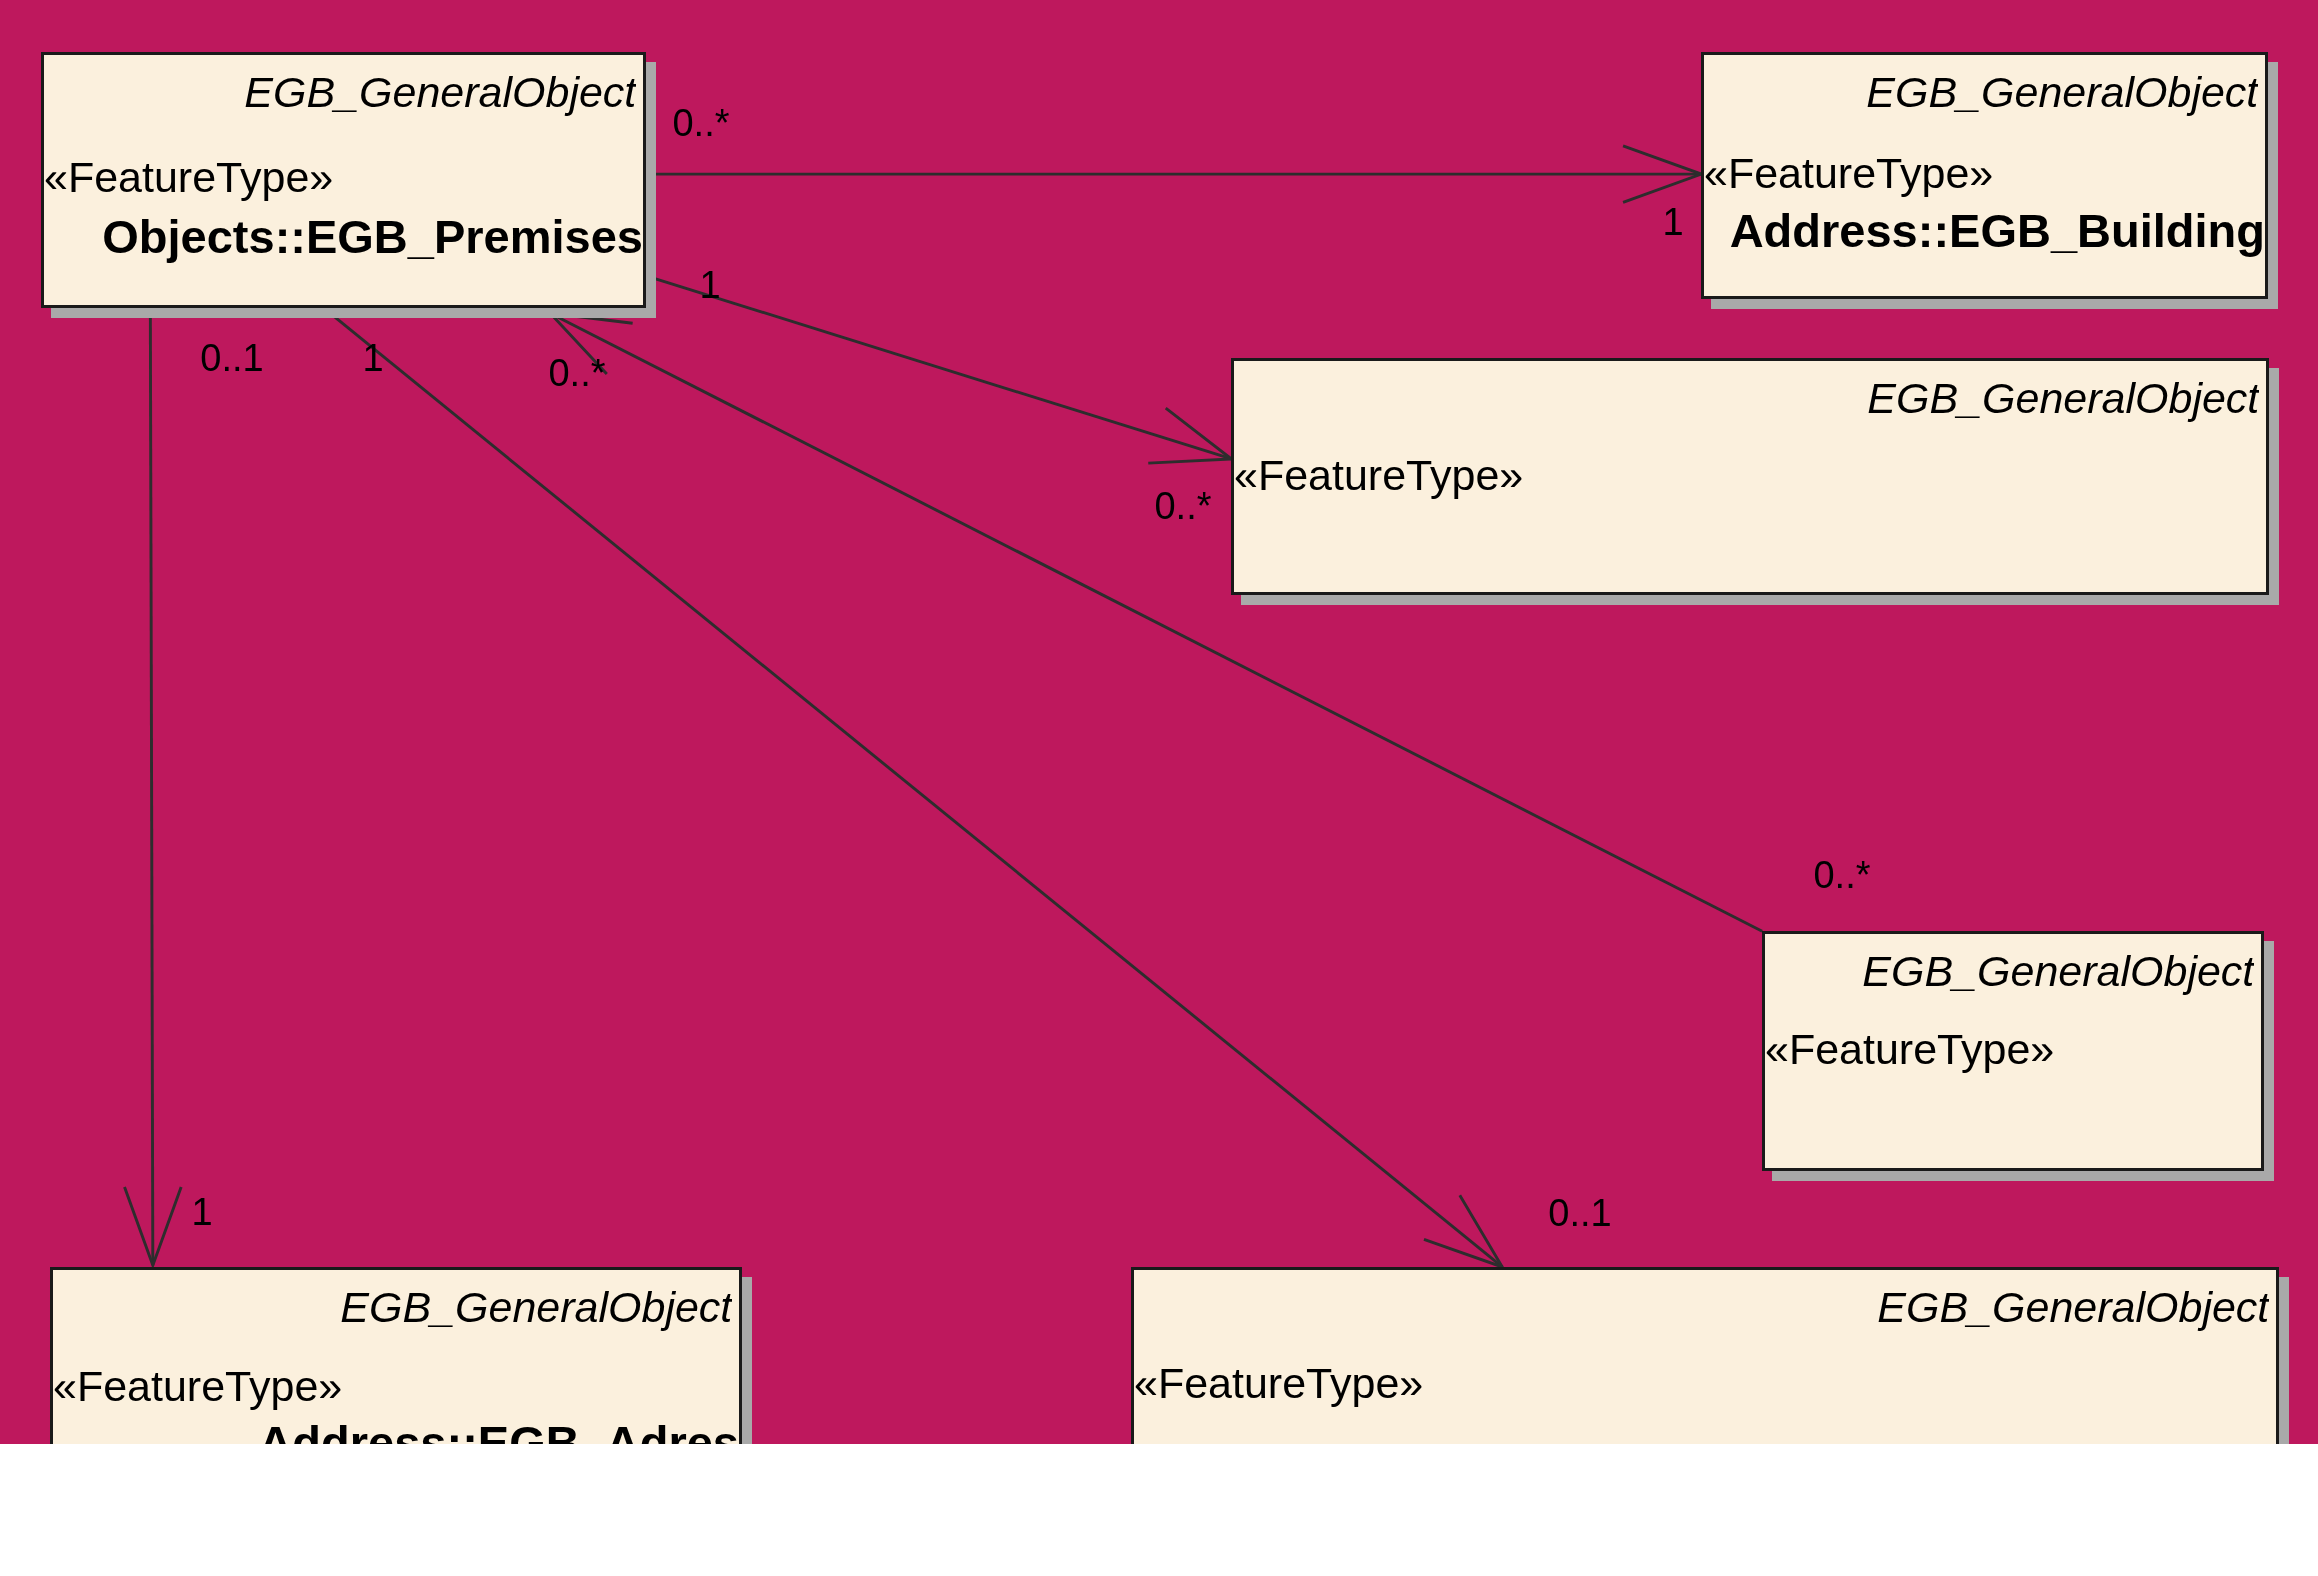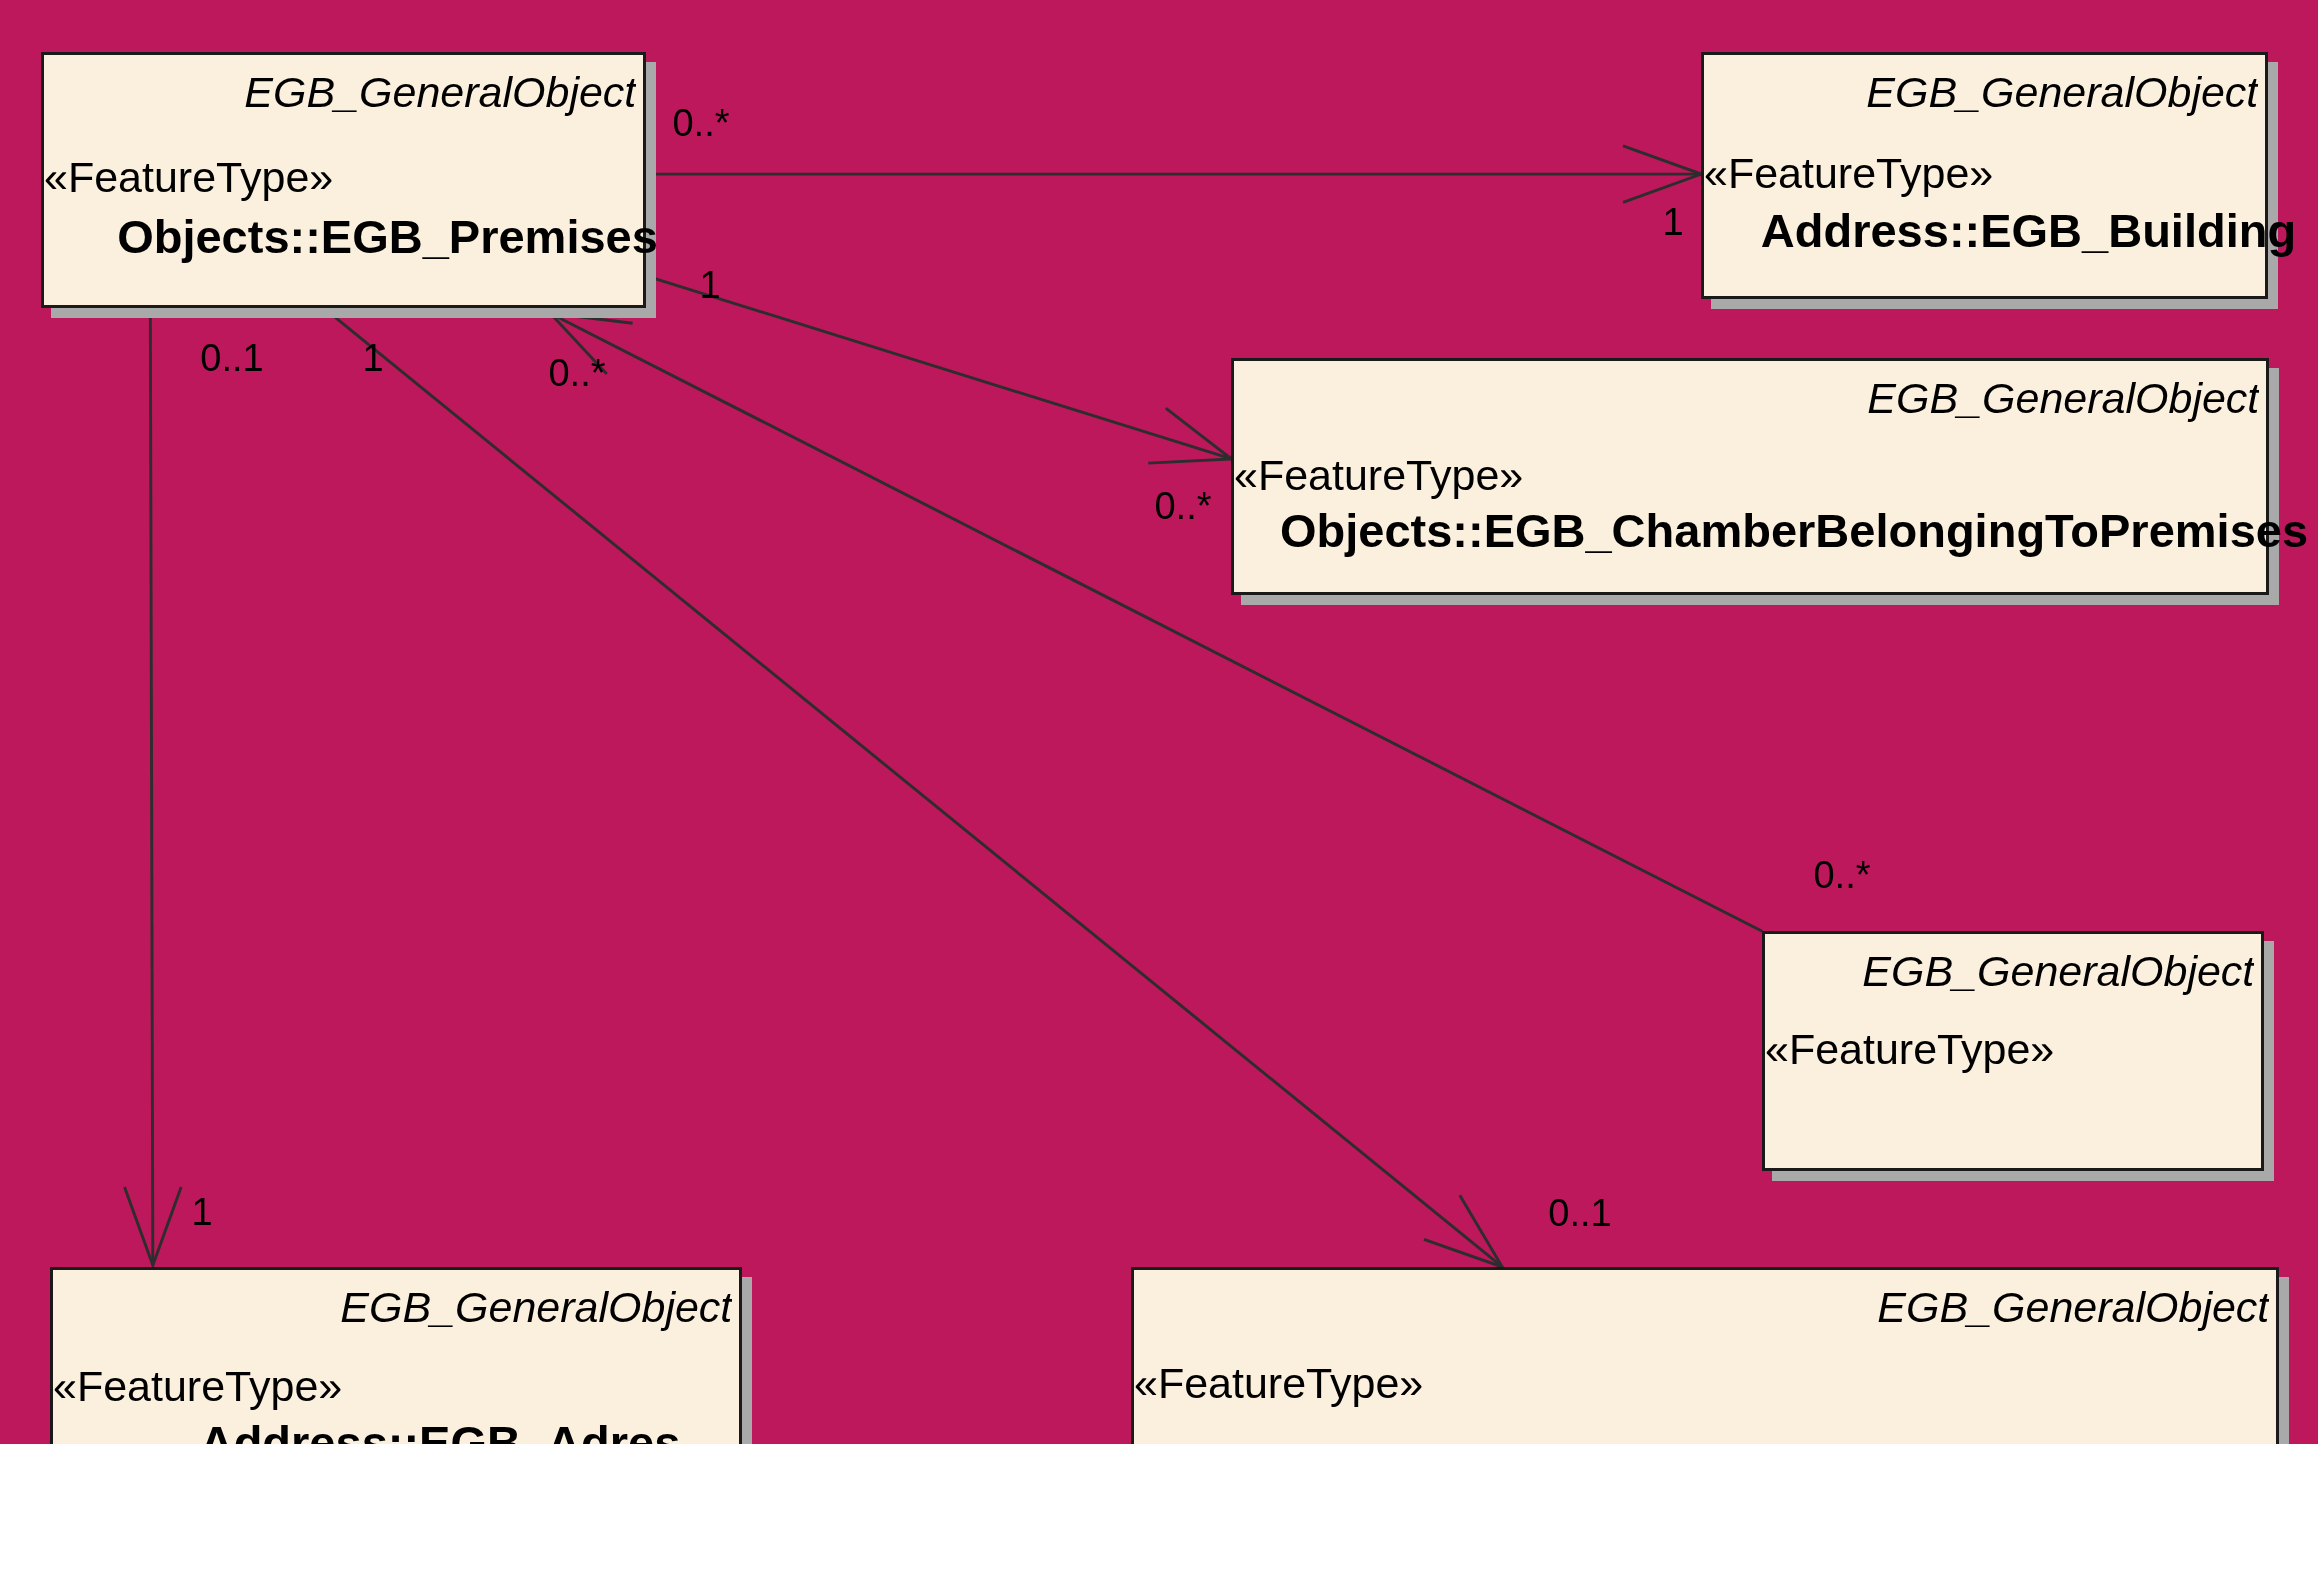--- a/index.html
+++ b/index.html
@@ -24,22 +24,22 @@
     position:absolute;top:13.3px;left:0;right:6.7px;
     text-align:right;font-style:italic;
     font-size:43px;line-height:1.15;white-space:nowrap;overflow:hidden;
   }
   .uml-box .t2{
     position:absolute;top:39%;left:0;width:100%;
     text-align:left;font-size:43px;line-height:1.15;
   }
   .uml-box .t3{
     position:absolute;top:62%;left:0;width:100%;
-    text-align:center;font-weight:bold;
-    font-size:47px;line-height:1.15;white-space:nowrap;padding-left:44px;
+    text-align:right;font-weight:bold;
+    font-size:47px;line-height:1.15;white-space:nowrap;
   }
   .mult{
     position:absolute;transform:translate(-50%,-50%);
     font-size:38px;color:var(--text,#000000);white-space:nowrap;
   }
 </style>
 </head>
 <body>
 
 <div class="stage">
@@ -75,21 +75,20 @@
 
   <div class="uml-box" style="left:1701px;top:52px;width:567px;height:247px">
     <div class="t1">EGB_GeneralObject</div>
     <div class="t2">«FeatureType»</div>
     <div class="t3">Address::EGB_Building</div>
   </div>
 
   <div class="uml-box" style="left:1231px;top:358px;width:1038px;height:237px">
     <div class="t1">EGB_GeneralObject</div>
     <div class="t2">«FeatureType»</div>
-    <div class="t3">Objects::EGB_ChamberBelongingToPremises</div>
   </div>
 
   <div class="uml-box" style="left:1762px;top:931px;width:502px;height:240px">
     <div class="t1">EGB_GeneralObject</div>
     <div class="t2">«FeatureType»</div>
   </div>
 
   <div class="uml-box" style="left:50px;top:1267px;width:692px;height:242px">
     <div class="t1">EGB_GeneralObject</div>
     <div class="t2">«FeatureType»</div>

